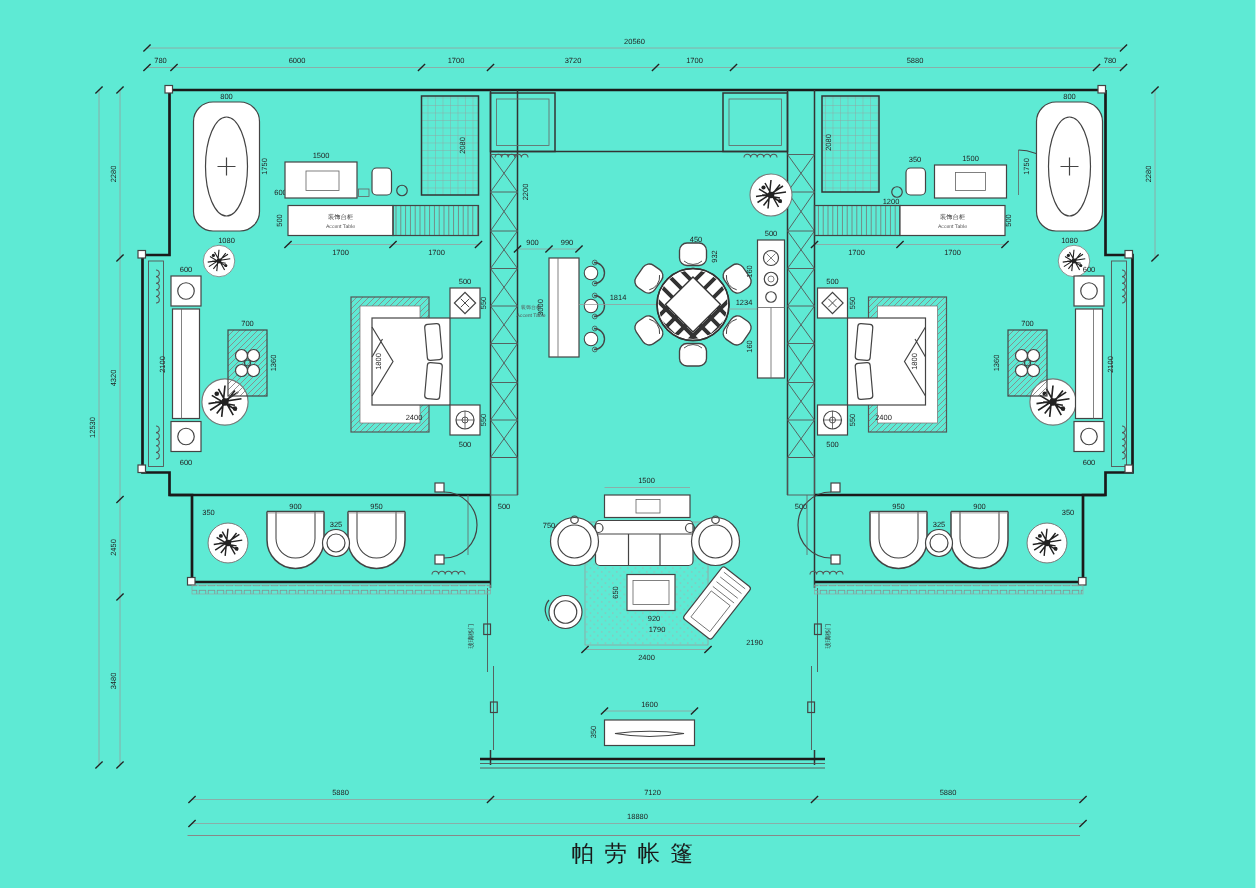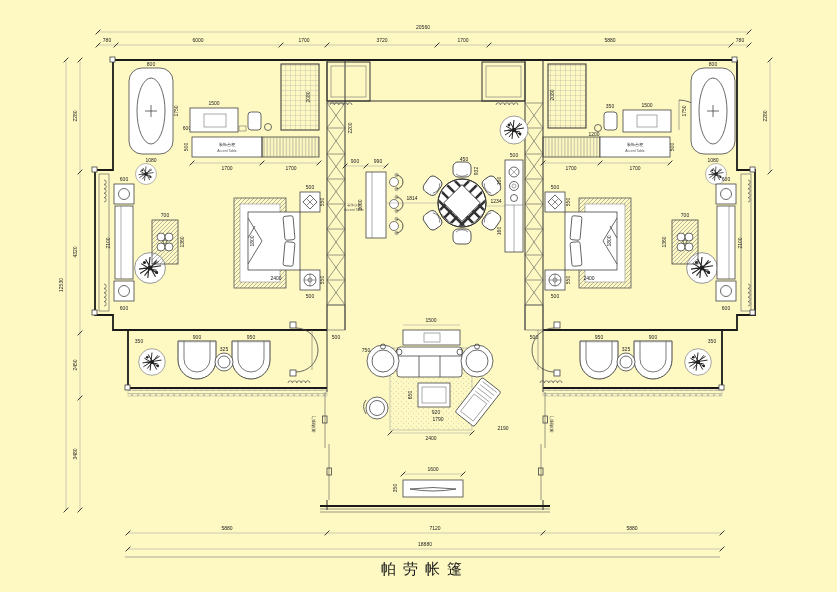--- a/index.html
+++ b/index.html
@@ -1,16 +1,16 @@
 <!DOCTYPE html>
 <html><head>
 <meta charset="utf-8">
 <style>
   html,body{margin:0;padding:0;background:#fff;}
-  #stage{position:relative;width:837px;height:592px;background:#fef9c3;overflow:hidden;}
+  #stage{position:relative;width:837px;height:592px;background:#5eead4;overflow:hidden;}
   svg{position:absolute;left:0;top:0;}
   .d  {font:5px "Liberation Sans",sans-serif; fill:#222; text-anchor:middle;}
   .lbl{font:4.2px "Liberation Sans",sans-serif; fill:#333; text-anchor:middle;}
   .lb2{font:3.4px "Liberation Sans",sans-serif; fill:#555; text-anchor:middle;}
   .ttl{font:15px "Liberation Serif",serif; fill:#1a1a1a; text-anchor:middle; letter-spacing:7px;}
   .w {stroke:#1a1a1a;stroke-width:1.8;fill:none;}
   .w2{stroke:#333;stroke-width:1;fill:none;}
   .w3{stroke:#555;stroke-width:.6;fill:none;}
   .f {stroke:#444;stroke-width:.8;fill:#fff;}
   .fn{stroke:#444;stroke-width:.8;fill:none;}

